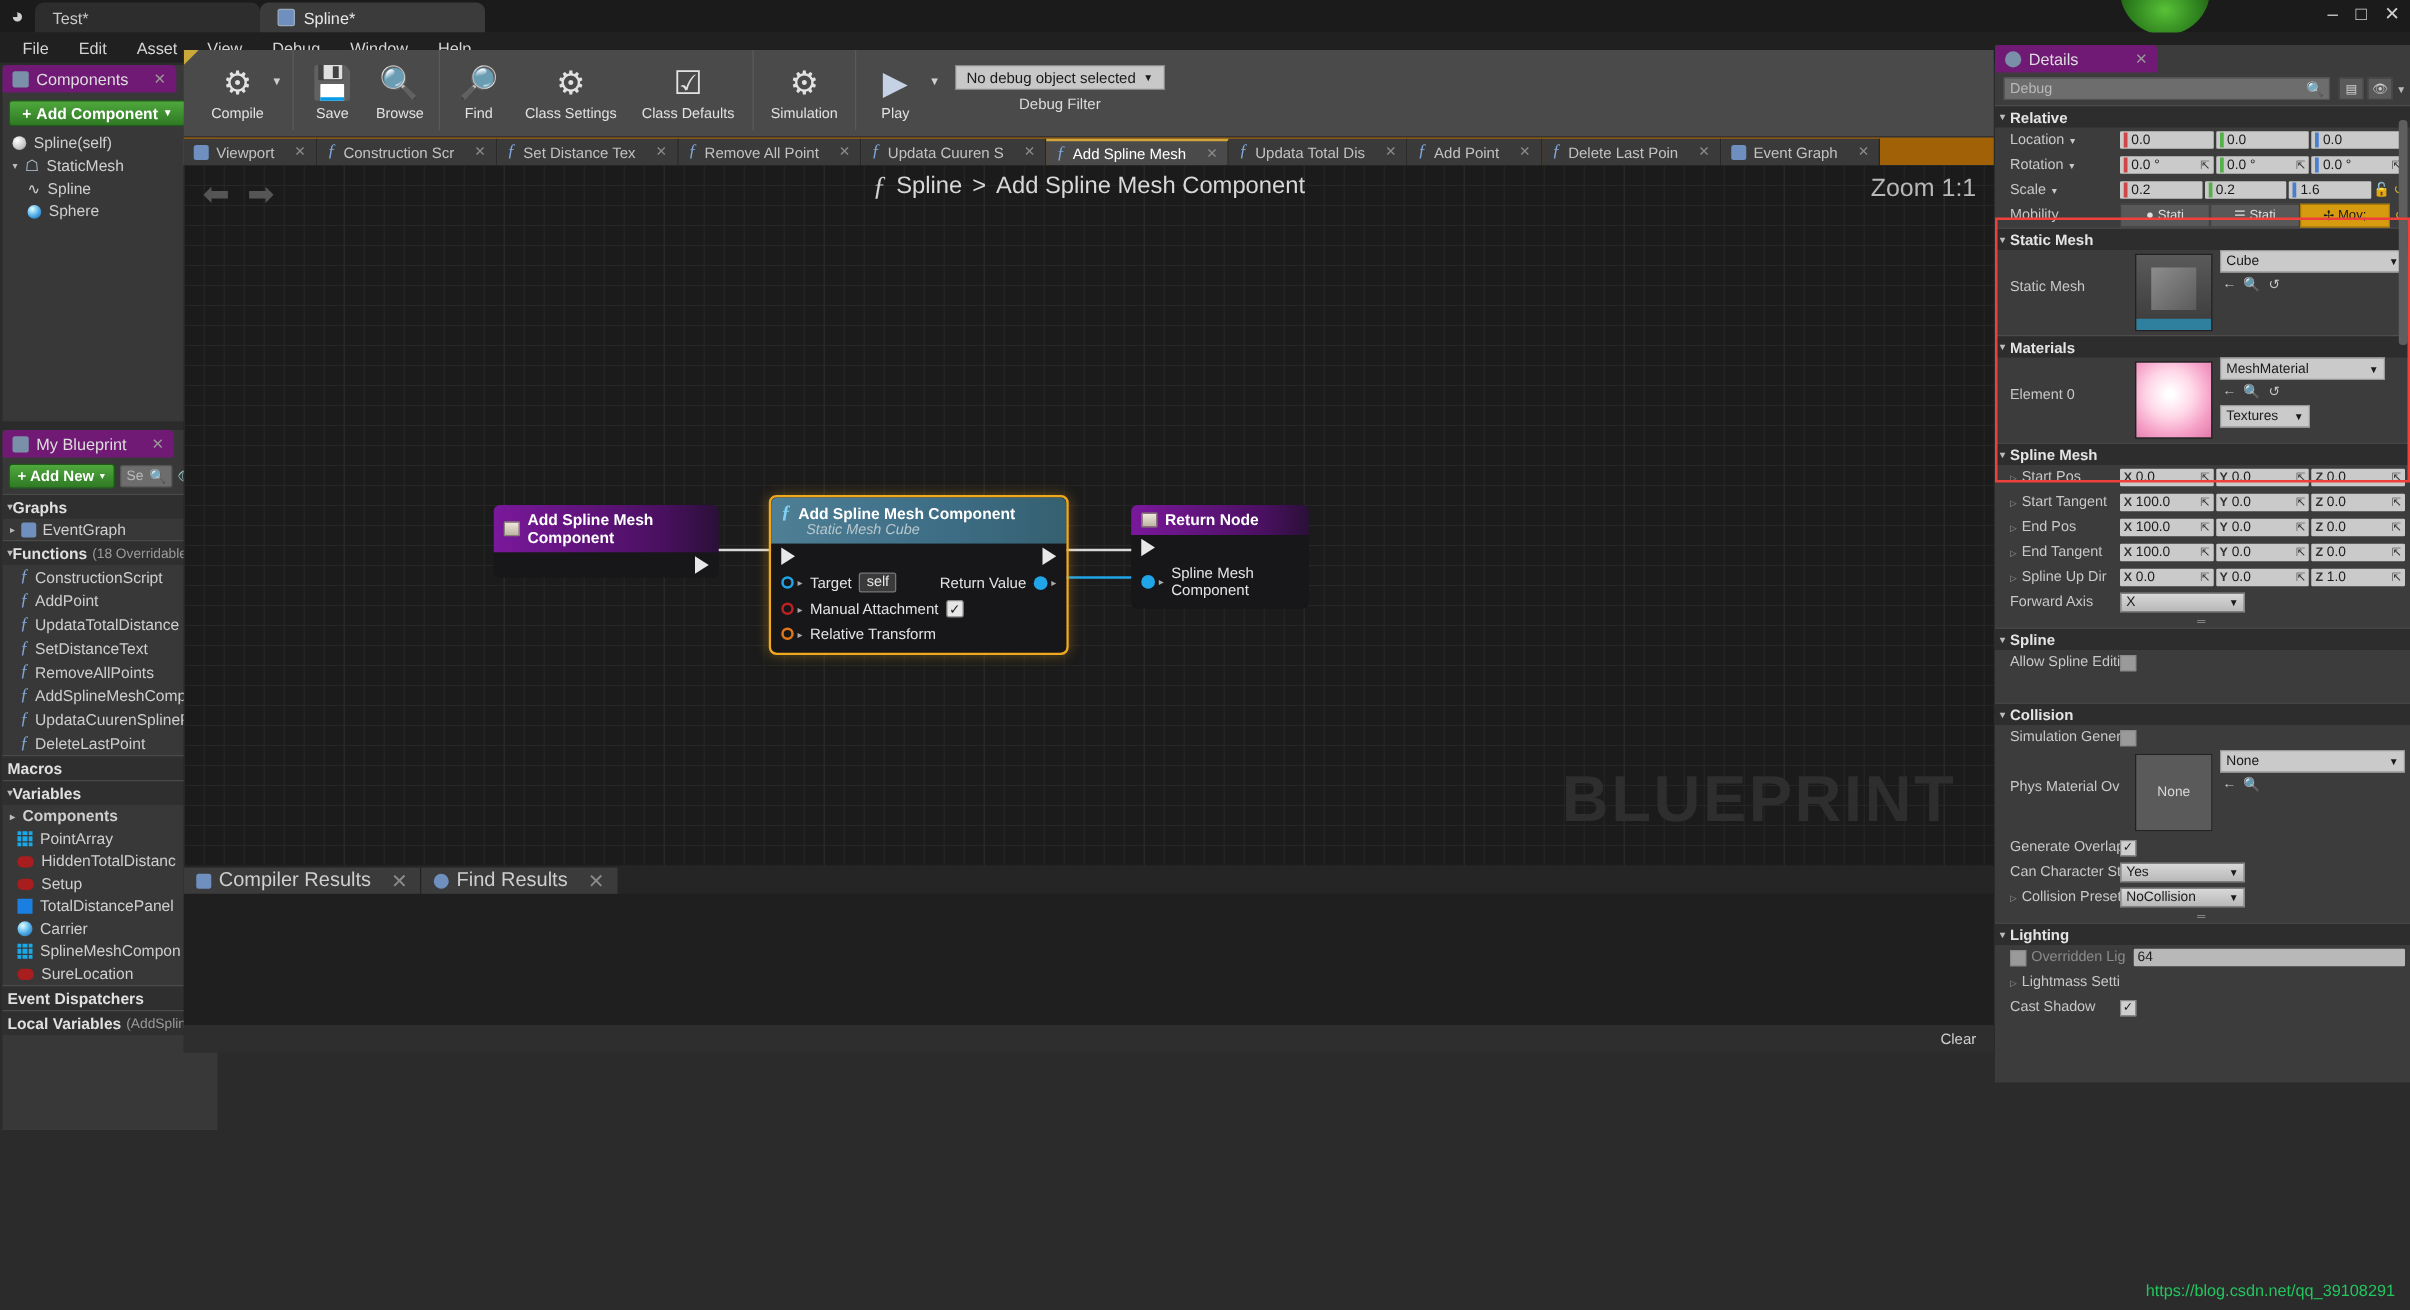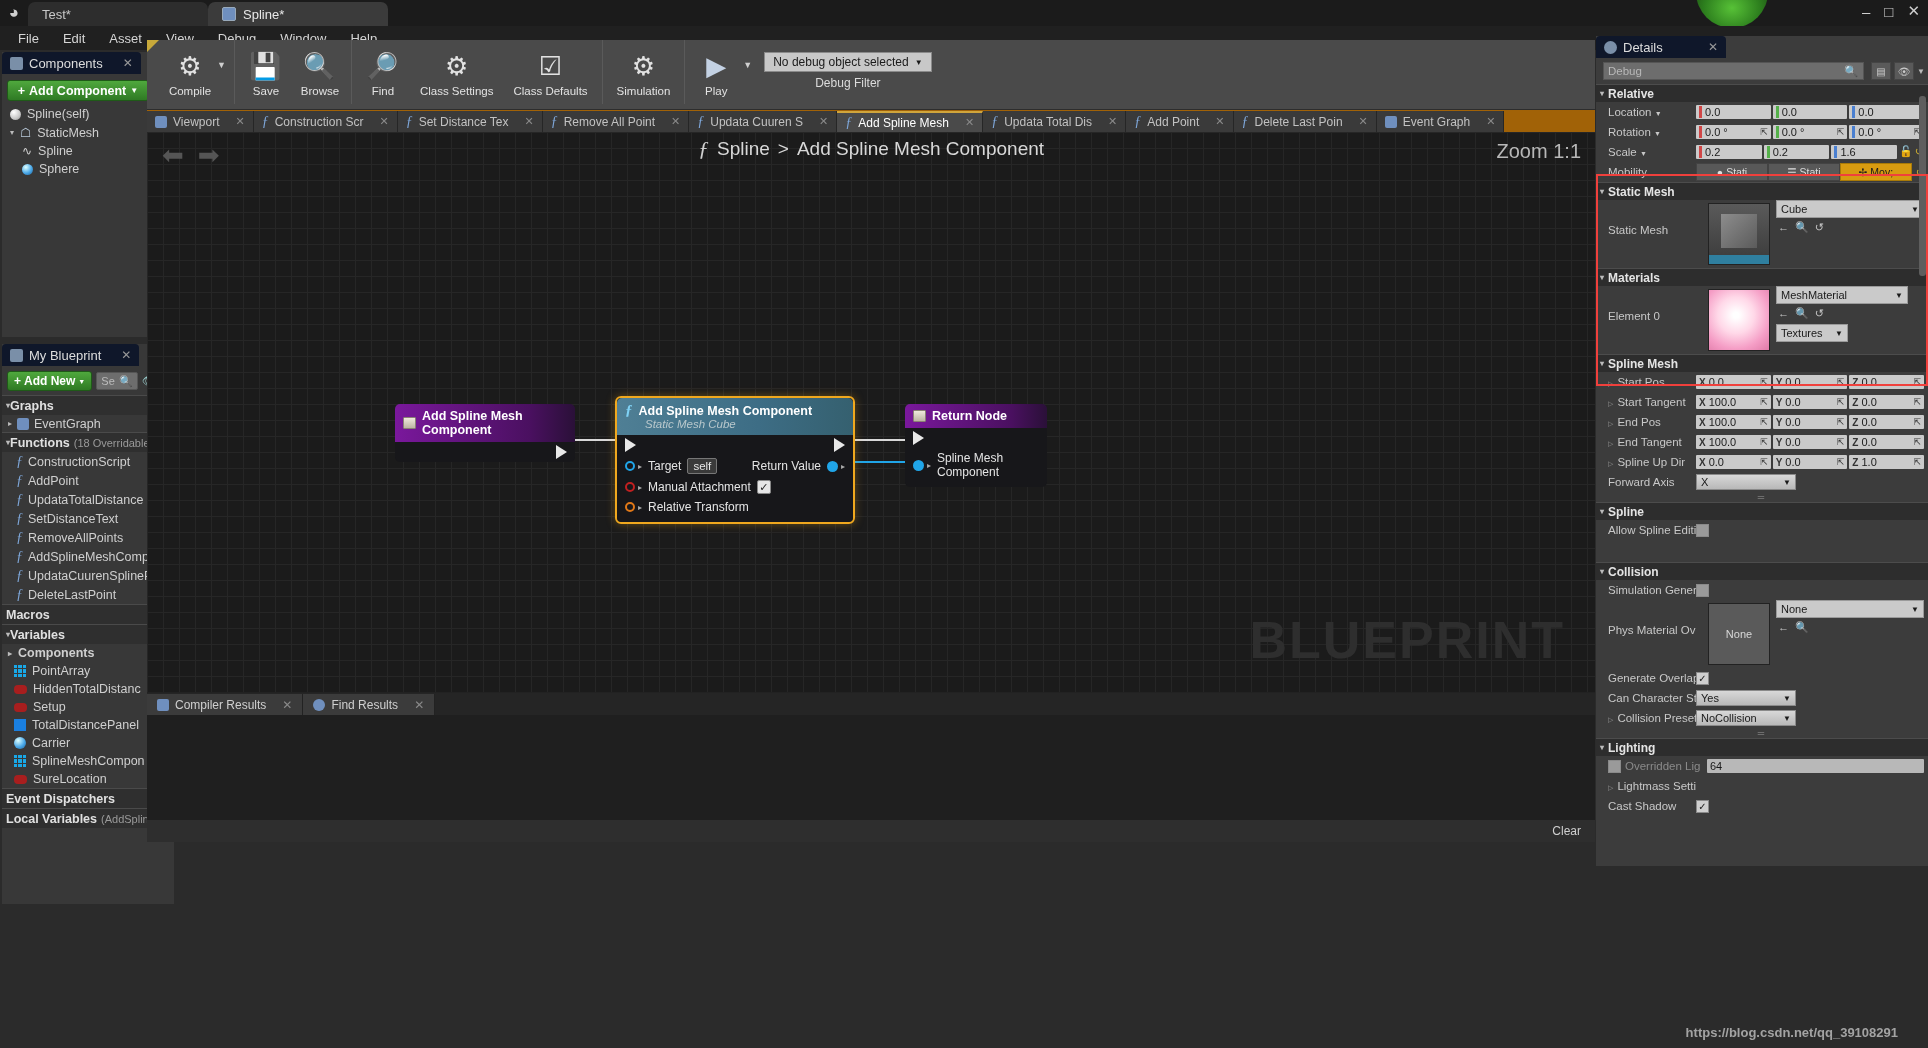--- a/index.html
+++ b/index.html
@@ -24,21 +24,21 @@
   .parentclass { position:absolute; right:60px; top:24px; font-size:12px; color:#a8a8a8; }
   .parentclass b { color:#e2e2e2; }
   .greenorb { position:absolute; right:160px; top:-22px; width:72px; height:50px;
      background:radial-gradient(ellipse at 50% 60%, #5ed43a 0%, #2f8a1e 55%, #18400f 100%);
      border-radius:0 0 44px 44px; opacity:.9; }
 
   
   .menubar { position:absolute; left:0; top:26px; width:1928px; height:24px;
      background:#202020; display:flex; align-items:center; padding-left:6px; }
   .menubar .mi { padding:3px 12px; font-size:13px; color:#d5d5d5; }
-  .paneltab { height:22px; background:#0f172a; display:flex; align-items:center; gap:6px;
+  .paneltab { height:22px; background:#701a75; display:flex; align-items:center; gap:6px;
      padding:0 8px; font-size:13px; color:#ddd; border-radius:4px 4px 0 0; width:fit-content;
      min-width:130px;justify-content:space-between; }
   .paneltab .x { margin-left:auto; padding-left:14px; color:#999; font-size:12px; }
 
   #components { position:absolute; left:2px; top:52px; width:172px; height:285px; background:#383838;}
   #myblueprint { position:absolute; left:2px; top:344px; width:172px; height:560px; background:#383838;}
 
   .addcomp { margin:6px 5px 4px 5px; height:21px; background:linear-gradient(#4fa83d,#2f7a24);
      border:1px solid #1f5a18; border-radius:3px; color:#fff; font-size:12.5px; font-weight:bold;
      display:flex; align-items:center; justify-content:center; gap:4px; }
@@ -149,21 +149,21 @@
      border-radius:2px; }
   .cbx { width:14px; height:14px; background:#e6e6e6; border:1px solid #888; border-radius:2px;
      display:flex; align-items:center; justify-content:center; color:#222; font-size:11px;}
   .wire { position:absolute; height:2px; background:#d8d8d8; }
   .wire.data { background:#20a5e8; }
 
   
   #bottom { position:absolute; left:147px; top:692px; width:1448px; height:150px; background:#2e2e2e;
      border-top:1px solid #222; }
   .btabs { display:flex; align-items:flex-end; height:22px; background:#252525; }
-  .btab { height:21px; padding:0 10px; display:flex; align-items:center; gap:6px; font-size:12px;
+  .btab { height:21px; padding:0 10px; display:flex; align-items:center; gap:6px; font-size:16px;
      background:#3b3b3b; color:#cfcfcf; border-right:1px solid #222; }
   .btab .x { margin-left:10px; color:#8a8a8a; }
   .bcontent { background:#1f1f1f; height:105px; }
   .bfoot { height:22px; background:#2e2e2e; display:flex; align-items:center; justify-content:flex-end;
      padding-right:14px; font-size:12px; color:#cfcfcf; }
 
   
   #details { position:absolute; left:1596px; top:36px; width:332px; height:830px; background:#3c3c3c; }
   .dsearch { margin:4px 4px; height:18px; background:#6d6d6d; border:1px solid #555; display:flex;
      align-items:center; padding:0 4px; color:#b8b8b8; font-size:11.5px; }
@@ -202,21 +202,21 @@
   .cbsm { width:13px; height:13px; background:#cfcfcf; border:1px solid #8a8a8a; flex:none;
      display:flex; align-items:center; justify-content:center; font-size:10px; color:#1a1a1a;}
   .cbsm.empty { background:#9a9a9a; }
   .combo { flex:1; background:linear-gradient(#d8d8d8,#b8b8b8); color:#1a1a1a; font-size:11px;
      padding:1px 4px; border:1px solid #8a8a8a; display:flex; align-items:center; margin-right:4px;}
   .combo .car { margin-left:auto; font-size:8px;}
   .redbox { position:absolute; border:2px solid #f0403c; pointer-events:none; }
   .dots { text-align:center; color:#9a9a9a; font-size:9px; letter-spacing:2px; }
   .scrollbar { position:absolute; right:2px; width:7px; background:#5e5e5e; border-radius:3px; }
 
-  .statusurl { position:absolute; right:30px; bottom:8px; font-size:13px; color:#a3a3a3;font-weight:bold; }
+  .statusurl { position:absolute; right:12px; bottom:8px; font-size:13px; color:#22c55e; }
 </style>
 </head>
 <body>
 
 <div class="titlebar">
   <div class="ue-logo">◕</div>
   <div class="doctab inactive">
     <span>Test*</span>
   </div>
   <div class="doctab active">

